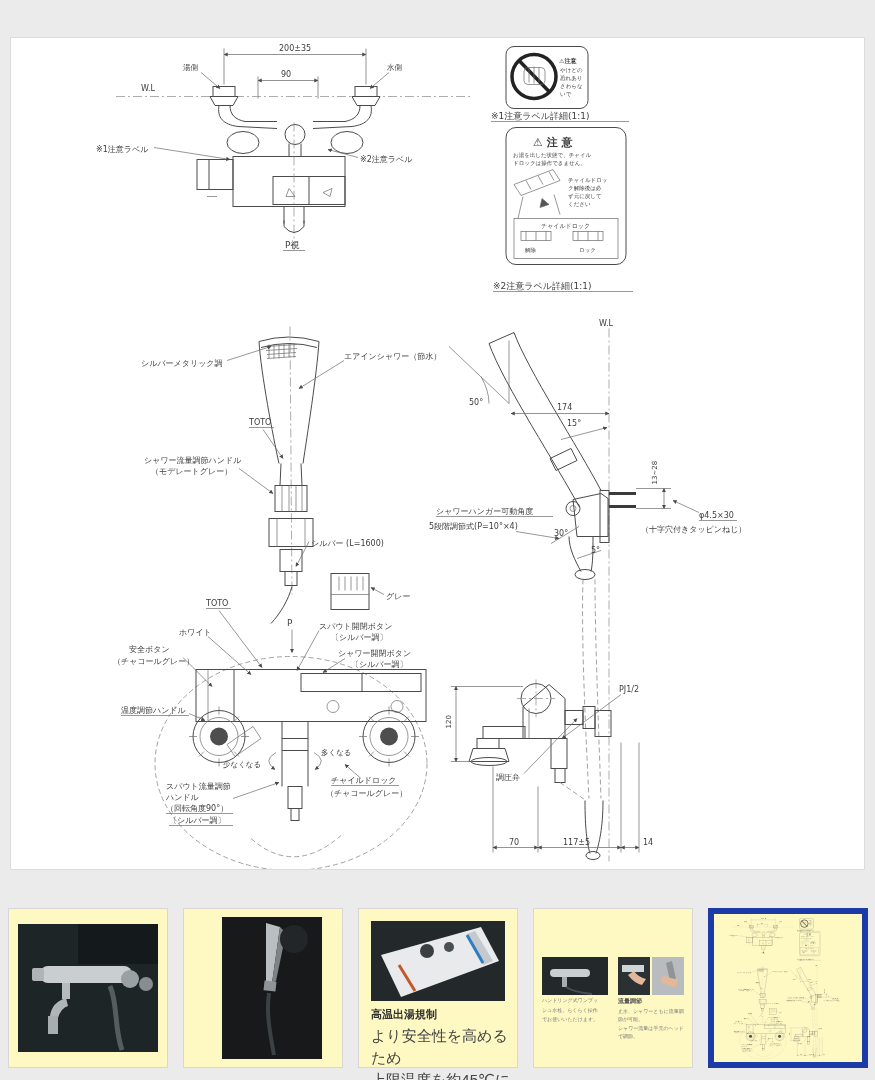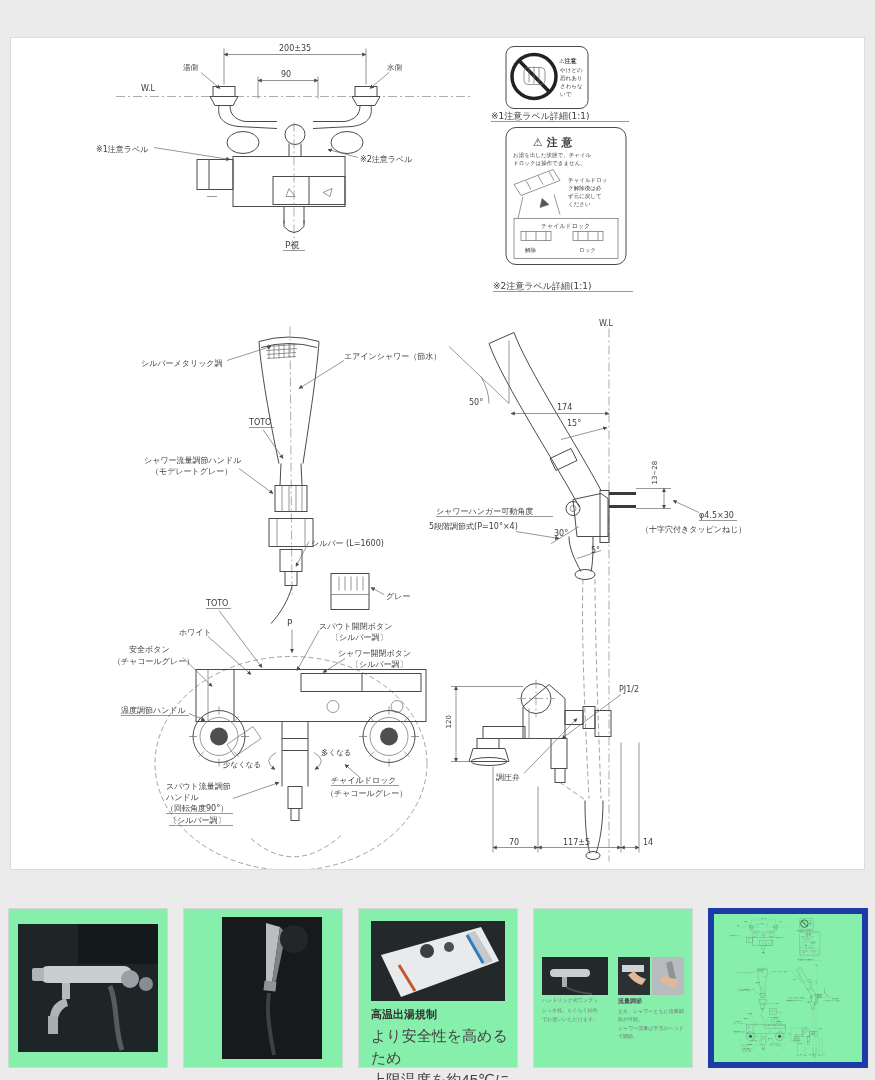--- a/index.html
+++ b/index.html
@@ -11,21 +11,21 @@
   .t55{font-size:5.5px}.t6{font-size:6px}.t7{font-size:7px}.t75{font-size:7.5px}
   .t8{font-size:8px}.t9{font-size:9px}.t11{font-size:11px}
   .b{font-weight:bold}
   .ln{stroke:#4b4b4b;fill:none;stroke-width:1}
   .th{stroke:#6b6b6b;fill:none;stroke-width:.7}
   .cl{stroke:#8a8a8a;fill:none;stroke-width:.7;stroke-dasharray:9 3 2 3}
   .hd{stroke:#8a8a8a;fill:none;stroke-width:.8;stroke-dasharray:5 3}
   .dm{stroke:#666;fill:none;stroke-width:.7}
   .bold-stud{stroke:#3a3a3a;stroke-width:3}
   .thumbs{position:absolute;top:908px;left:0;width:875px;height:160px}
-  .thumb{position:absolute;top:0;width:160px;height:160px;background:#86efac;
+  .thumb{position:absolute;top:0;width:160px;height:160px;background:#fef9c3;
     border:1px solid #d7d7d7;box-sizing:border-box;cursor:pointer}
   .thumb.sel{border:6px solid #1d3ba6}
   .photo{position:absolute;background:#20262a;overflow:hidden}
   .t3text{position:absolute;left:12px;top:98px;width:140px}
   .t3title{font-size:11px;font-weight:bold;color:#333;margin:0 0 3px 0}
   .t3line{font-size:15px;color:#444;line-height:1.45;margin:0}
   .t4wrap{position:absolute;left:8px;top:48px;width:146px;display:flex;gap:6px}
   .t4col{width:70px}
   .t4cap{font-size:5px;color:#777;line-height:1.5;margin:2px 0 0 0}
   .t4title{font-size:6px;color:#555;font-weight:bold;margin:2px 0 0 0}

